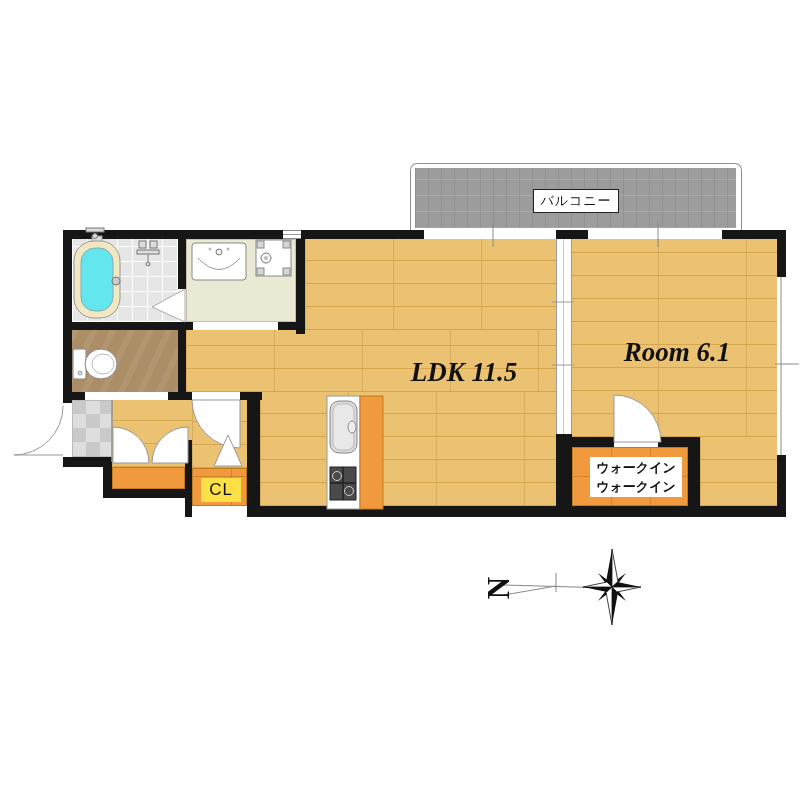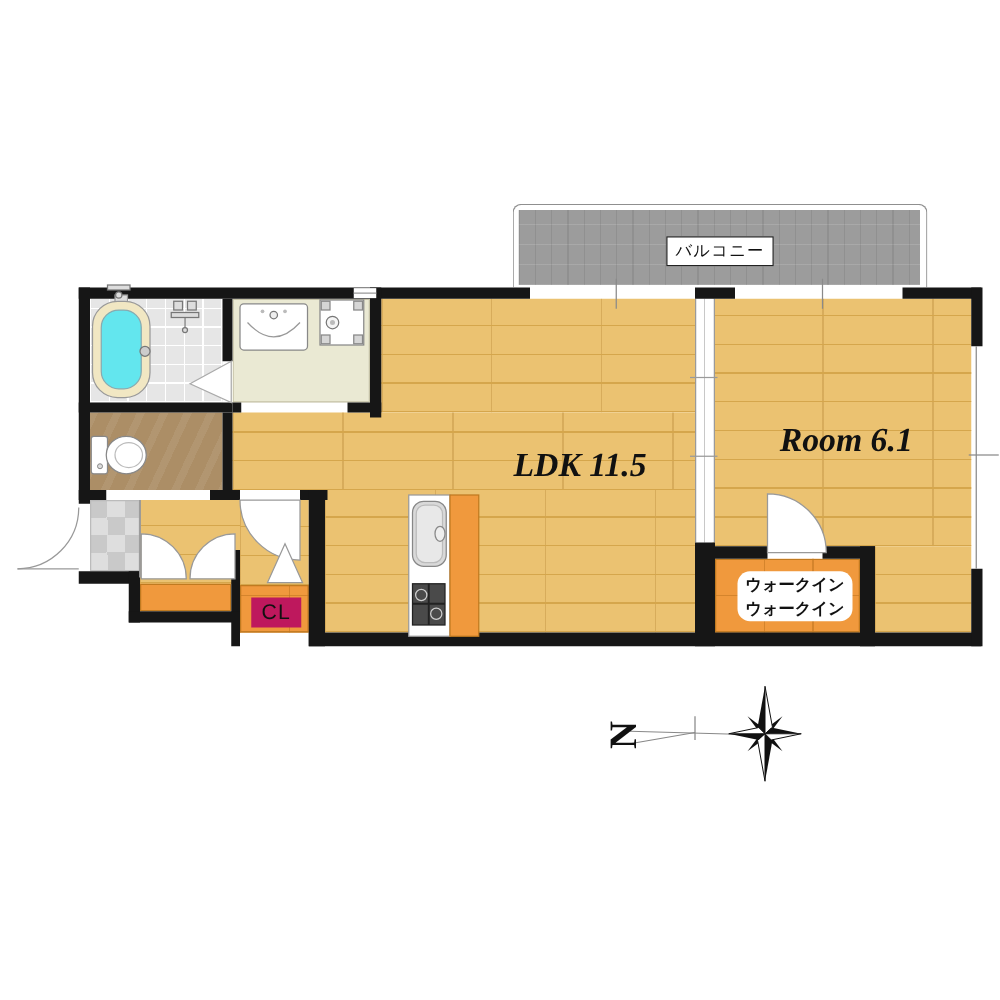--- a/index.html
+++ b/index.html
@@ -33,22 +33,22 @@
   
   .balcony-outline{position:absolute;border:1px solid #8f8f8f;border-bottom:none;border-radius:7px 7px 0 0;background:#fff;z-index:0;}
   .balcony-fill{position:absolute;background-color:var(--balcony-gray);z-index:0;
         background-image:
           repeating-linear-gradient(90deg, rgba(0,0,0,.08) 0 1px, transparent 1px 13px),
           repeating-linear-gradient(0deg, rgba(255,255,255,.13) 0 1px, transparent 1px 16px);}
   
   .lbl{position:absolute;z-index:6;color:var(--text);display:flex;align-items:center;justify-content:center;text-align:center;}
   .lbl-balcony{background:#fff;border:1px solid #222;font-size:13px;letter-spacing:1px;}
   .lbl-roomname{font-family:"Liberation Serif",serif;font-style:italic;font-weight:600;font-size:27px;white-space:nowrap;}
-  .lbl-wic{background:#fff;font-size:13px;font-weight:bold;line-height:19px;border-radius:10px;}
-  .lbl-cl{background:#be185d;font-size:17px;font-weight:500;letter-spacing:1px;}
+  .lbl-wic{background:#fff;font-size:13px;font-weight:bold;line-height:19px;}
+  .lbl-cl{background:#fde047;font-size:17px;font-weight:500;letter-spacing:1px;}
   .lbl-n{font-family:"Liberation Serif",serif;font-weight:600;font-size:31px;transform:rotate(-90deg);}
   .overlay{position:absolute;left:0;top:0;z-index:5;pointer-events:none;}
 </style>
 </head>
 <body>
 
 <div class="stage">
 
   <div class="balcony-outline abs" style="left:410px;top:163px;width:330px;height:66px;"></div>
   <div class="balcony-fill abs" style="left:415px;top:168px;width:321px;height:60px;"></div>

